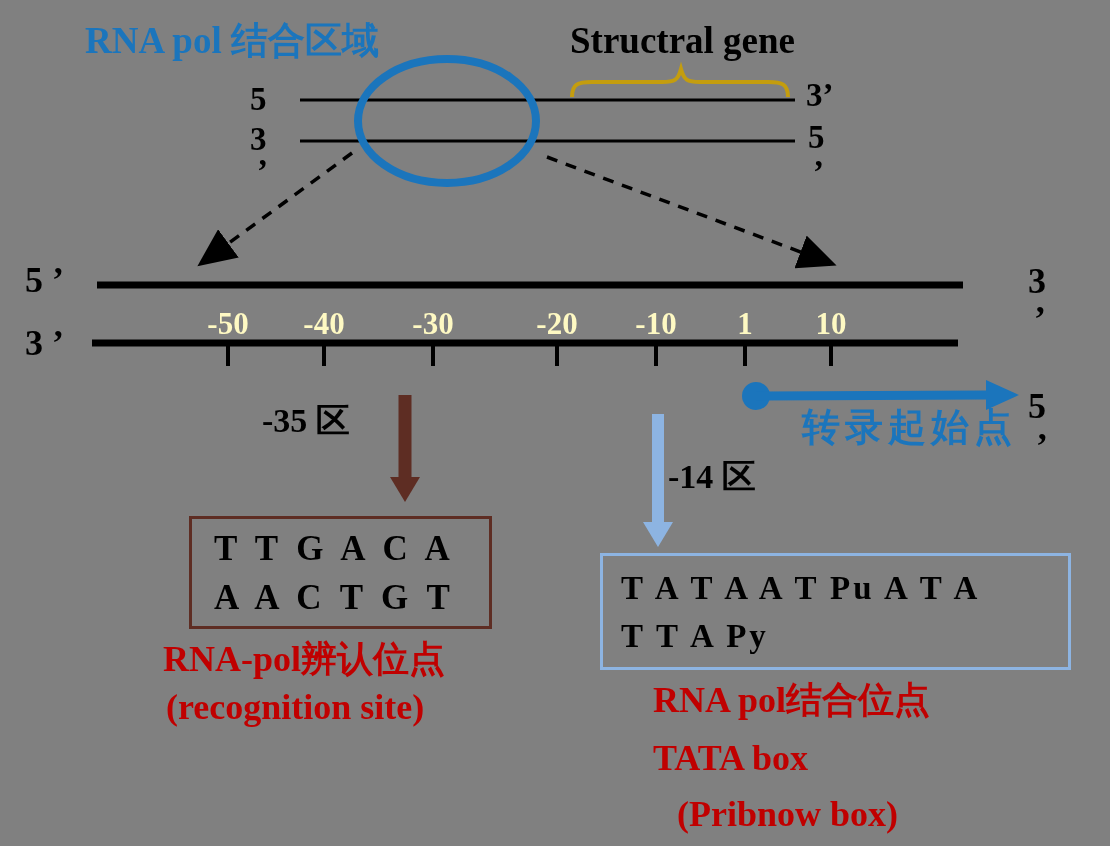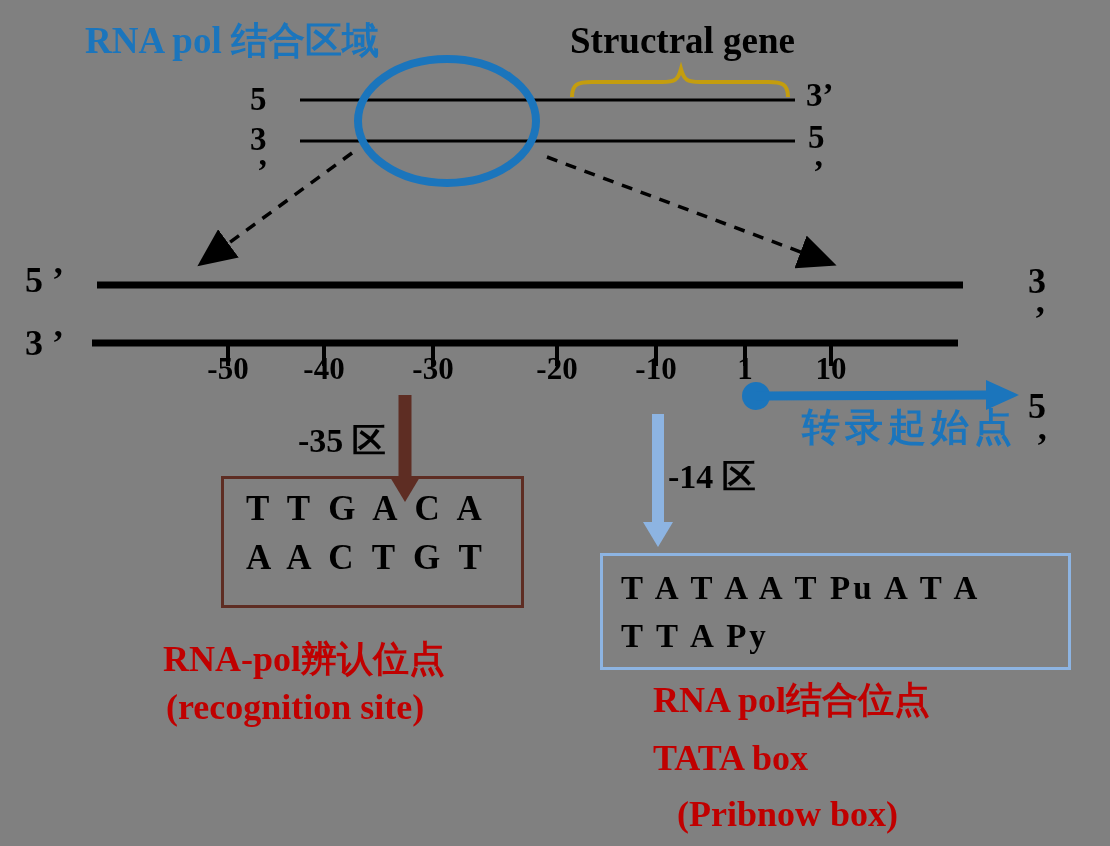--- a/index.html
+++ b/index.html
@@ -22,31 +22,29 @@
   .red{color:var(--red,#C00000);}
   .title{font-size:37px;}
   .strand-label{font-size:33px;}
   .ruler-label{font-size:36px;}
   .num{
     position:absolute;
     top:306px;
     transform:translateX(-50%);
     font-weight:bold;
     font-size:31px;
-    color:#000000;
-    margin-top:45px;
+    color:#fef9c3;
   }
   .region-label{font-size:34px;}
   .seq{font-size:35px;letter-spacing:5px;}
   .caption{font-size:36px;}
   .box{position:absolute;box-sizing:border-box;}
   #box35{
-    left:189px;top:476px;width:303px;height:132px;
+    left:189px;top:516px;width:303px;height:113px;
     border:3px solid var(--brown,#5E2D23);
-    margin-left:32px;
   }
   #box10{
     left:600px;top:553px;width:471px;height:117px;
     border:3px solid var(--lightblue,#8DB4E2);
   }
   #box35 .seq,#box10 .seq{position:absolute;left:22px;}
   #box10 .seq{letter-spacing:3px;font-size:33px;left:18px;}
   .cjk-arrow-label{
     font-size:38px;
     letter-spacing:5px;
@@ -116,21 +114,21 @@
   <span class="num" style="left:228px;">-50</span>
   <span class="num" style="left:324px;text-align:center;">-40</span>
   <span class="num" style="left:433px;">-30</span>
   <span class="num" style="left:557px;">-20</span>
   <span class="num" style="left:656px;">-10</span>
   <span class="num" style="left:745px;">1</span>
   <span class="num" style="left:831px;">10</span>
 
   <div class="t cjk-arrow-label blue" style="left:802px;top:408px;">转录起始点</div>
 
-  <div class="t region-label" style="left:262px;top:424px;margin-left:36px;">-35 区</div>
+  <div class="t region-label" style="left:262px;top:404px;">-35 区</div>
   <div class="box" id="box35">
     <div class="t seq" style="top:12px;">T T G A C A</div>
     <div class="t seq" style="top:61px;">A A C T G T</div>
   </div>
   <div class="t caption red" style="left:163px;top:641px;">RNA-pol辨认位点</div>
   <div class="t caption red" style="left:166px;top:689px;">(recognition site)</div>
 
   <div class="t region-label" style="left:668px;top:460px;">-14 区</div>
   <div class="box" id="box10">
     <div class="t seq" style="top:16px;">T A T A A T Pu A T A</div>

